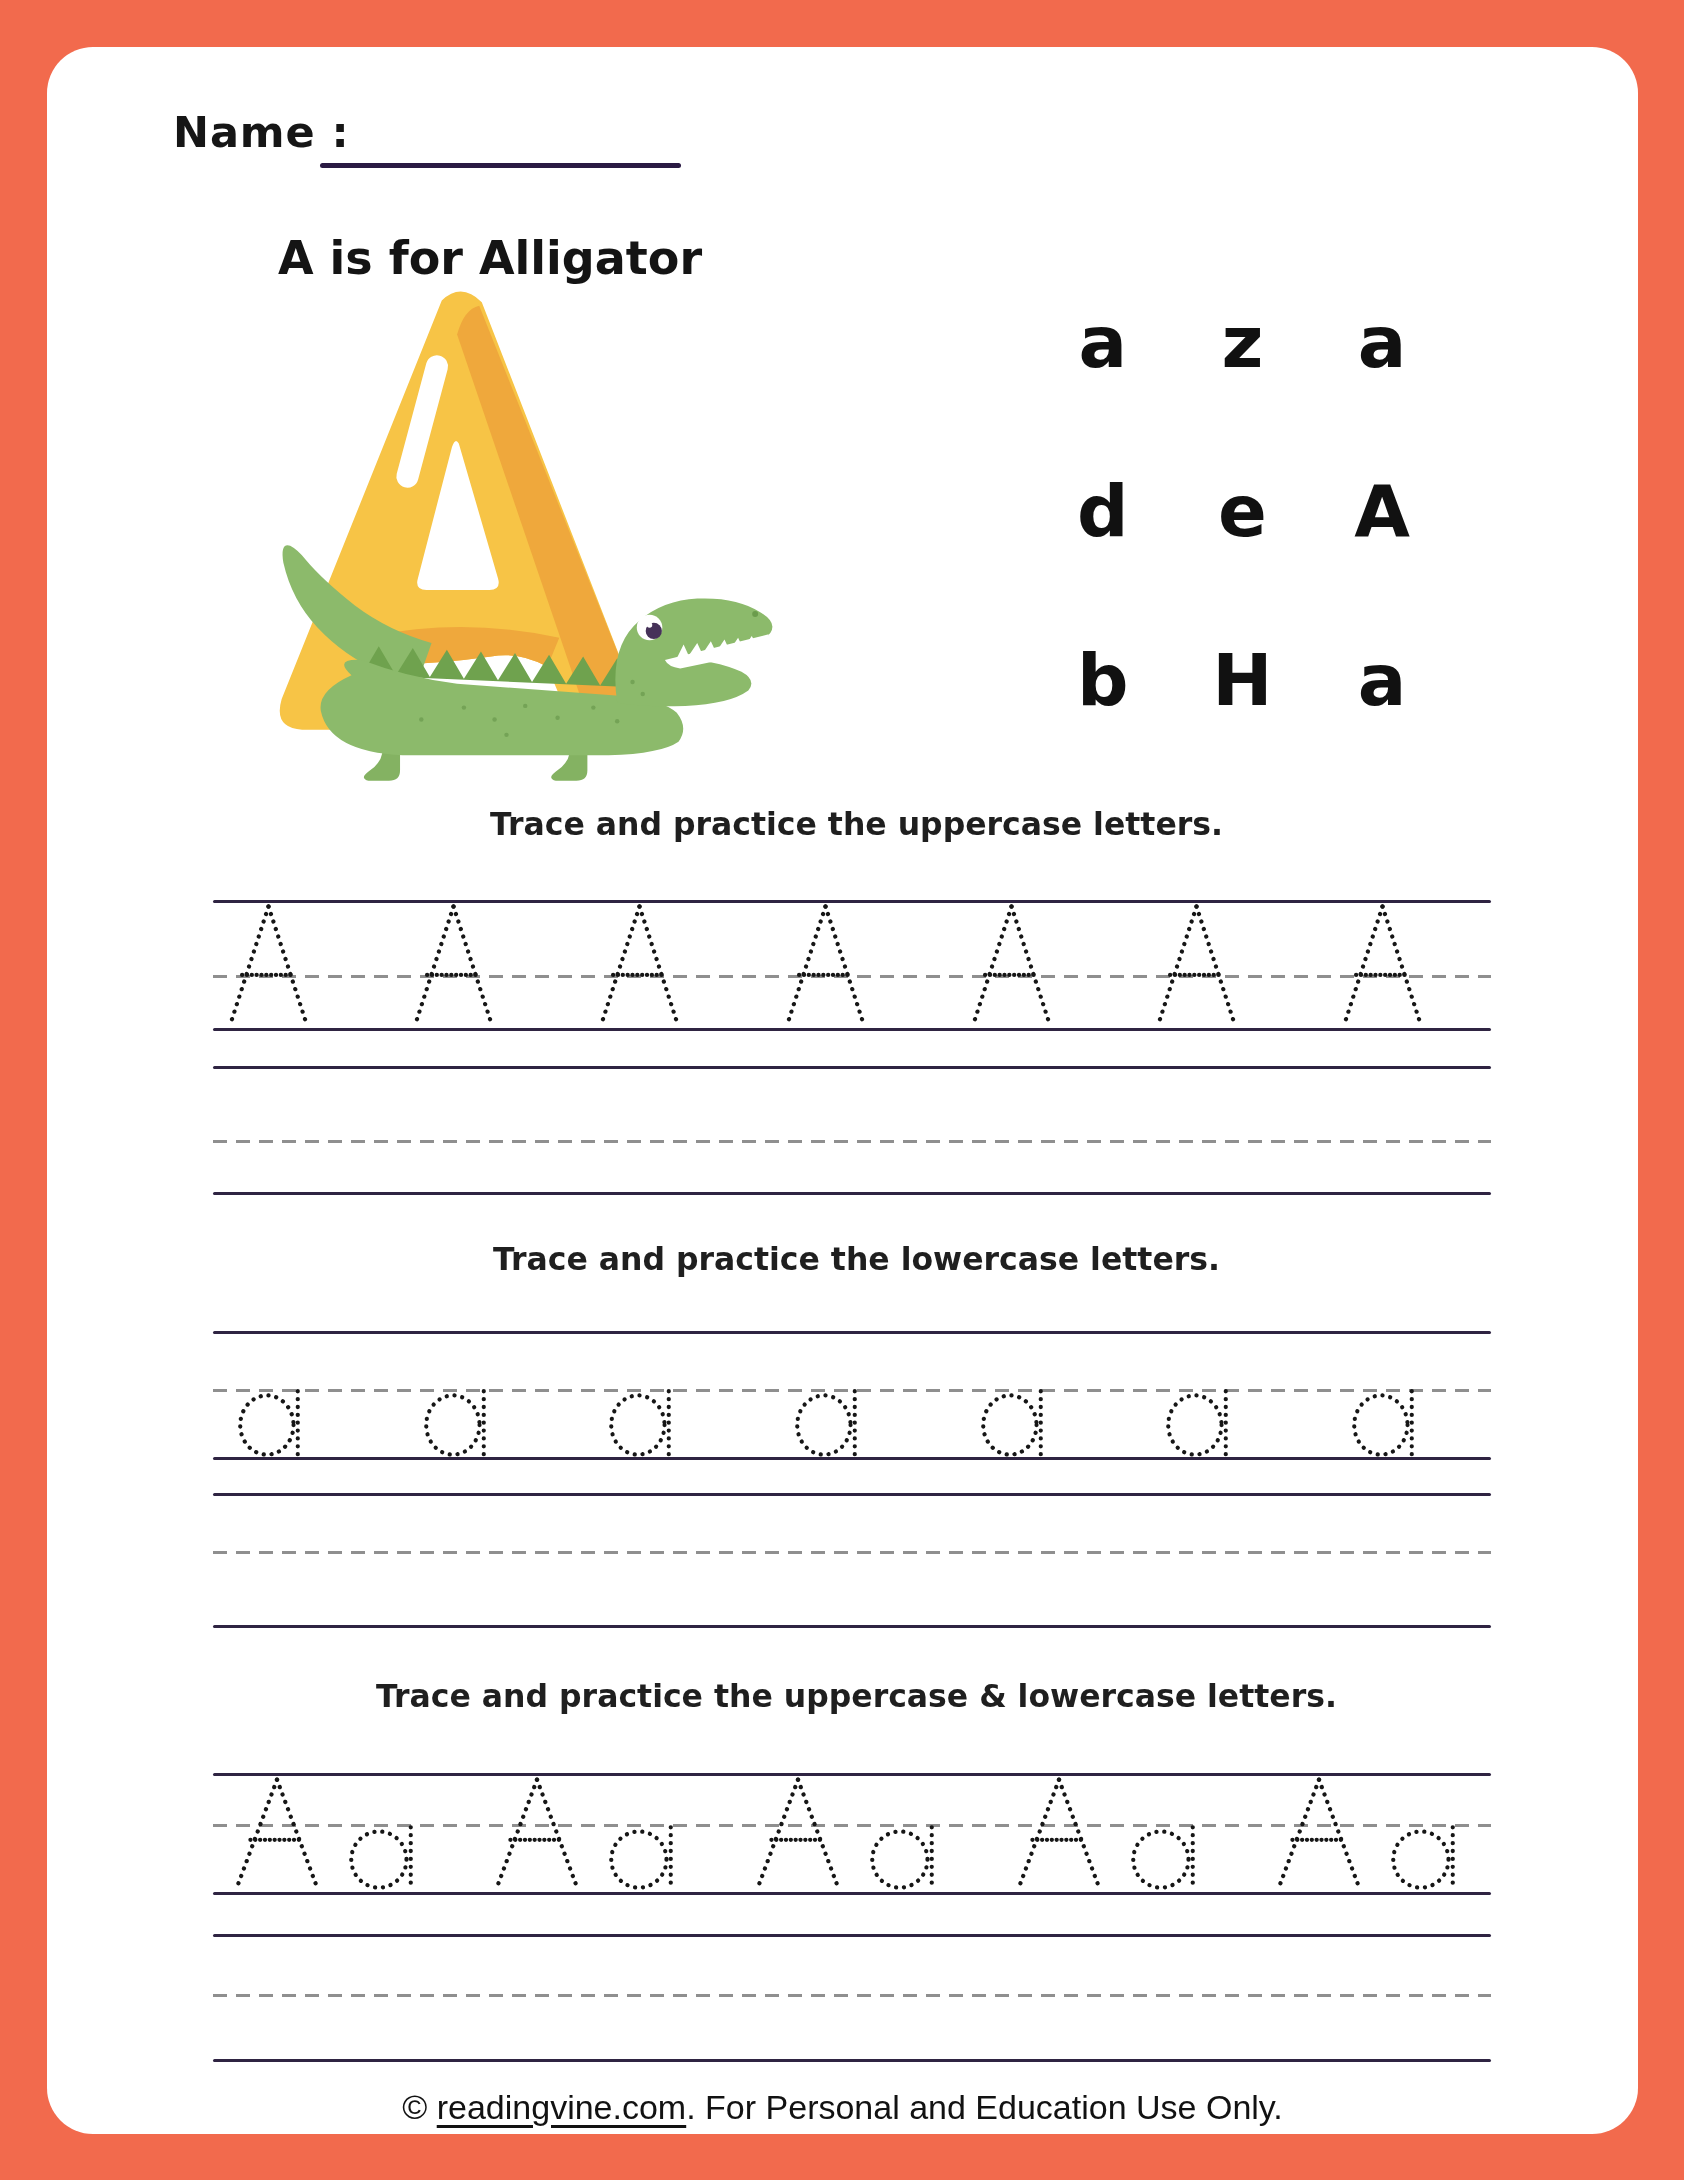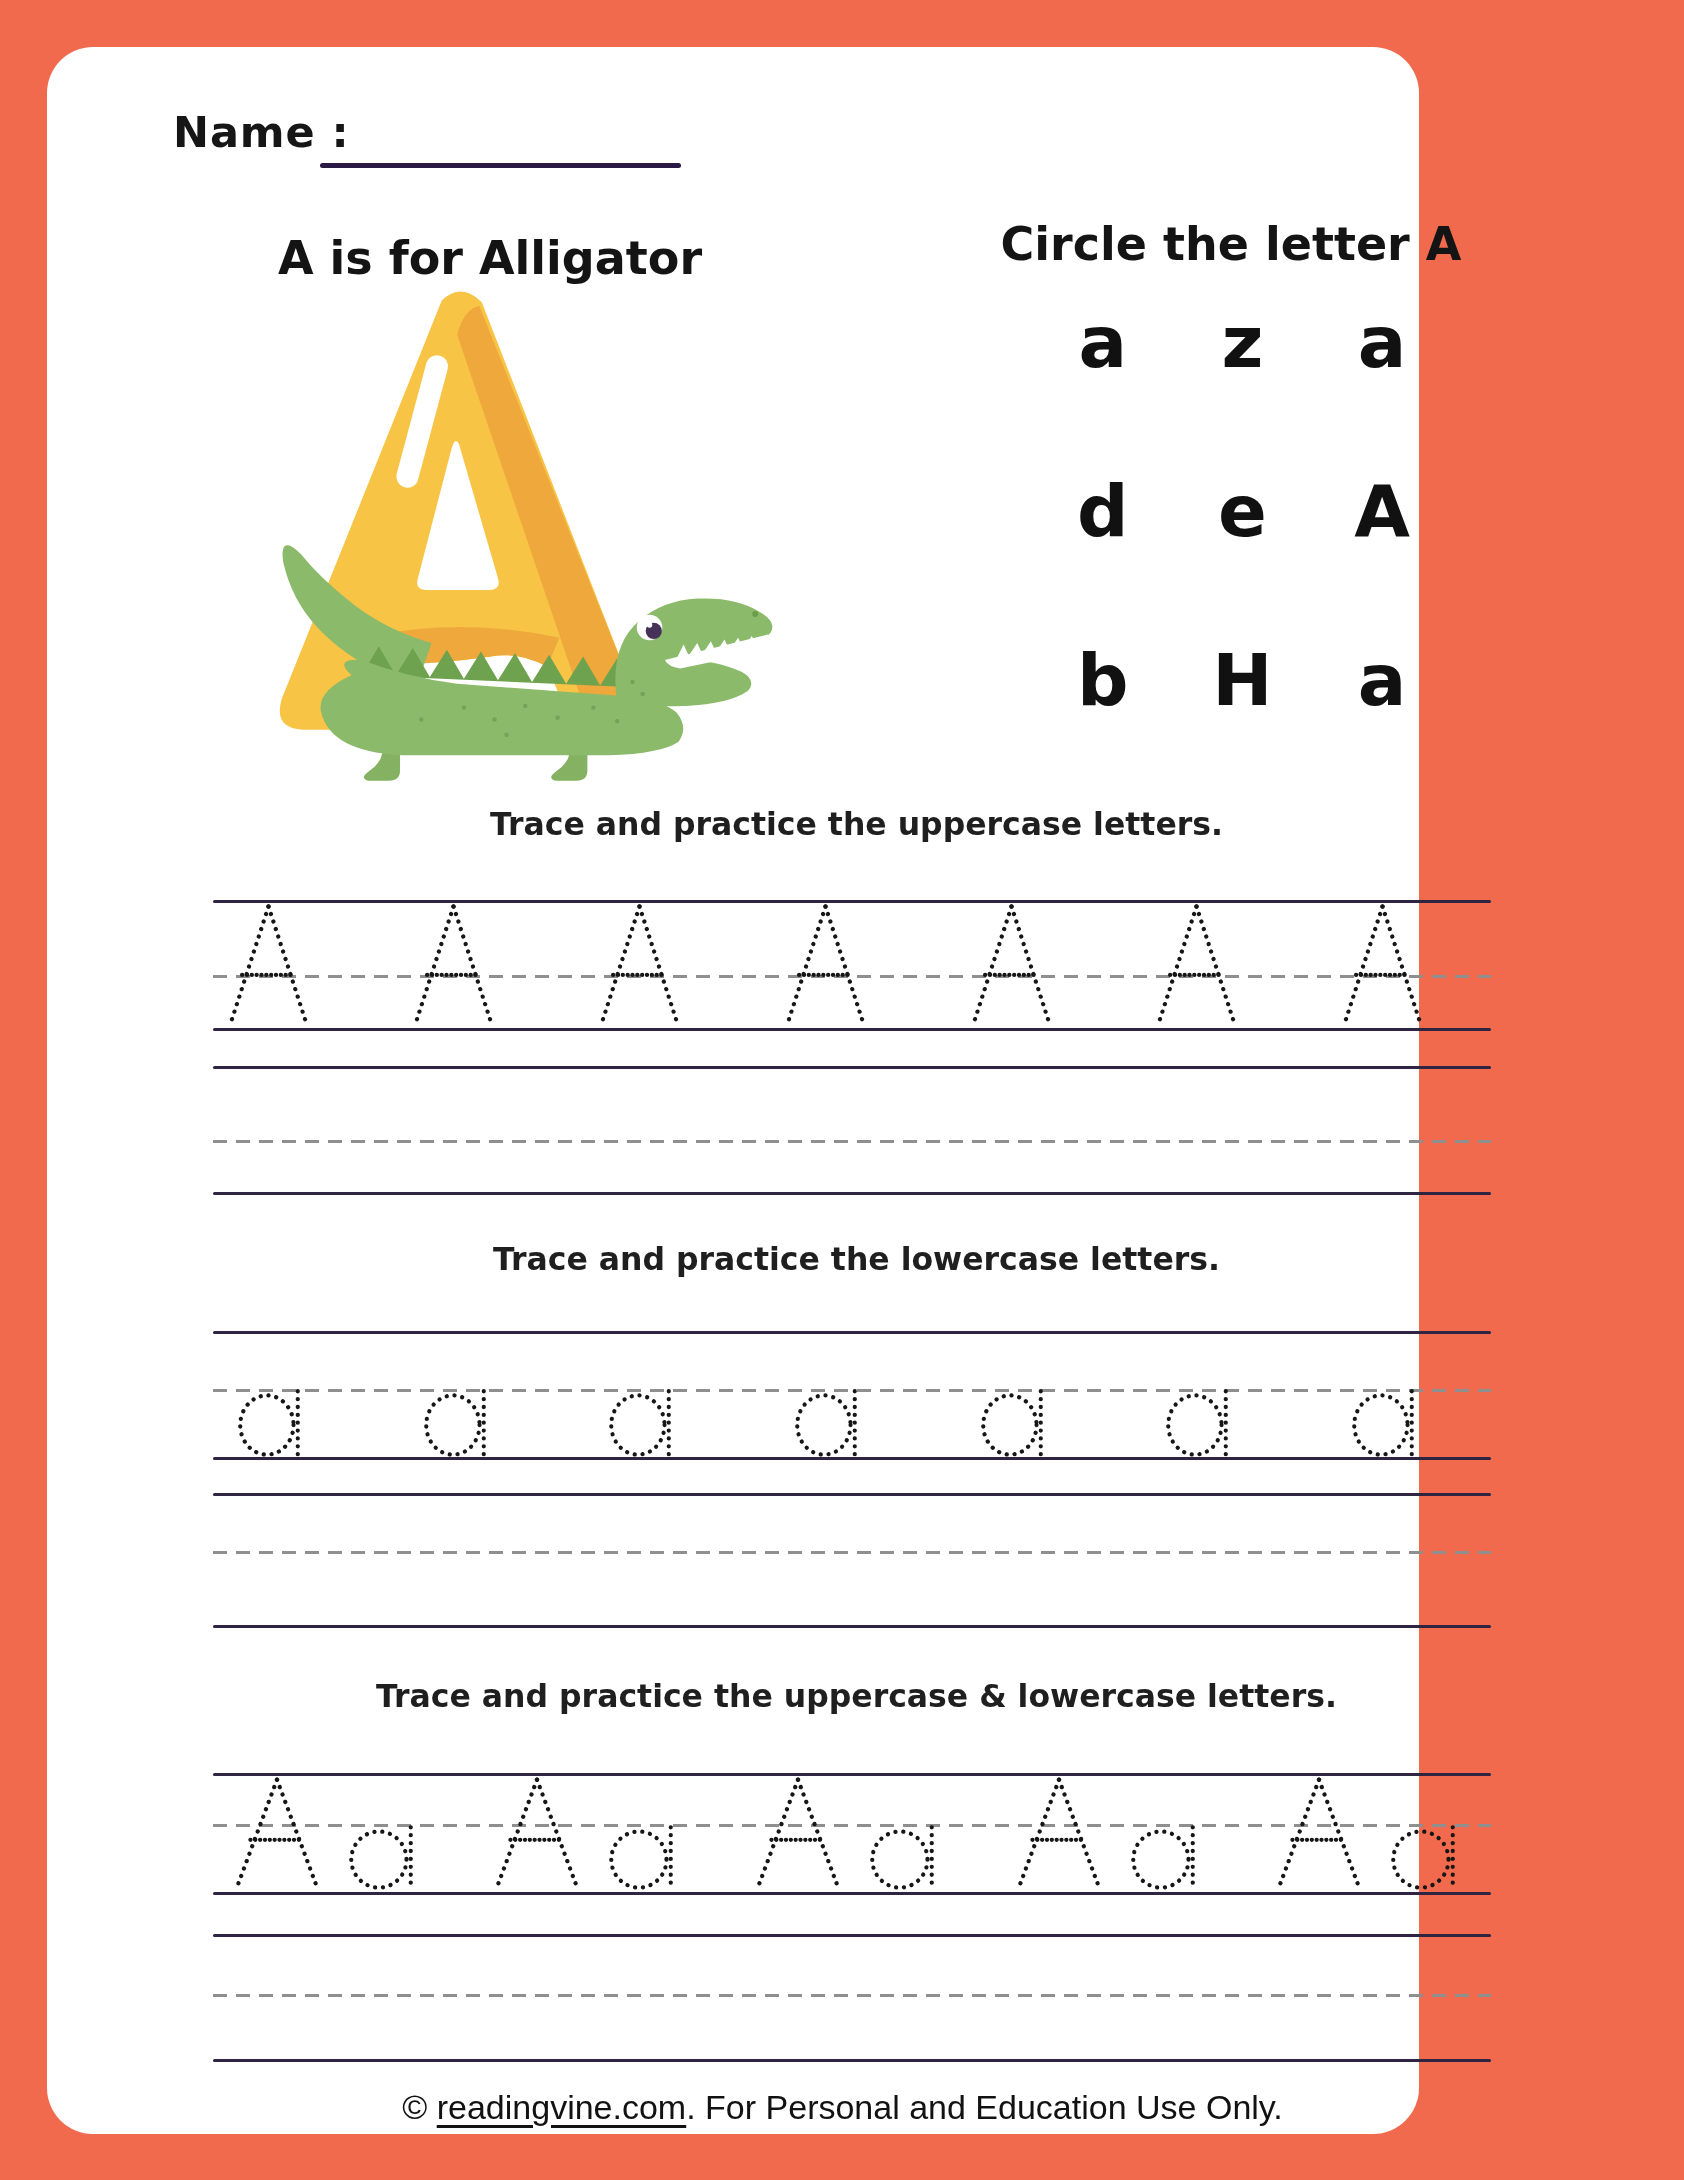--- a/index.html
+++ b/index.html
@@ -4,21 +4,21 @@
 <style>
   html,body{margin:0;padding:0;}
   body{
     width:1685px;height:2181px;
     font-family:"DejaVu Sans","Liberation Sans",sans-serif;
     position:relative;
     -webkit-font-smoothing:antialiased;
   }
   .canvas{position:absolute;inset:0;width:1685px;height:2181px;overflow:hidden;}
   .paper{
-    position:absolute;left:47px;top:47px;width:1372px;height:2087px;
+    position:absolute;left:47px;top:47px;width:1591px;height:2087px;
     background:#FFFFFF;border-radius:46px;
   }
   
   .name-label{
     position:absolute;left:126px;top:60px;
     font-size:43px;font-weight:bold;color:#161616;letter-spacing:0.9px;
   }
   .name-line{
     position:absolute;left:273px;top:116px;width:361px;height:5.1px;
     background:#2A1A43;border-radius:2.6px;
@@ -66,21 +66,20 @@
 </head>
 <body>
 
 <div class="canvas" style="background:#F26A4D;">
   <div class="paper">
 
     <div class="name-label">Name :</div>
     <div class="name-line"></div>
 
     <div class="heading left">A is for Alligator</div>
-    <div class="heading right">Circle the letter A</div>
 
     <svg class="illustration" viewBox="0 0 620 640" aria-hidden="true">
 
       <path d="M224,30 Q247,8 271,32 L452,497 Q464,532 428,534 L379,534 L348,460
                Q315,442 282,448 Q226,456 163,458 L135,534 L60,534 Q26,532 36,498 Z" fill="#F7C446"></path>
 
       <path d="M268,36 L452,497 Q464,532 428,534 L400,534 L242,70 Q250,40 268,36 Z" fill="#EFA83C"></path>
 
       <path d="M142,424 Q250,402 362,426 L348,460 Q315,442 282,448 Q226,456 163,458 L150,458 Z" fill="#EFA83C"></path>
 

